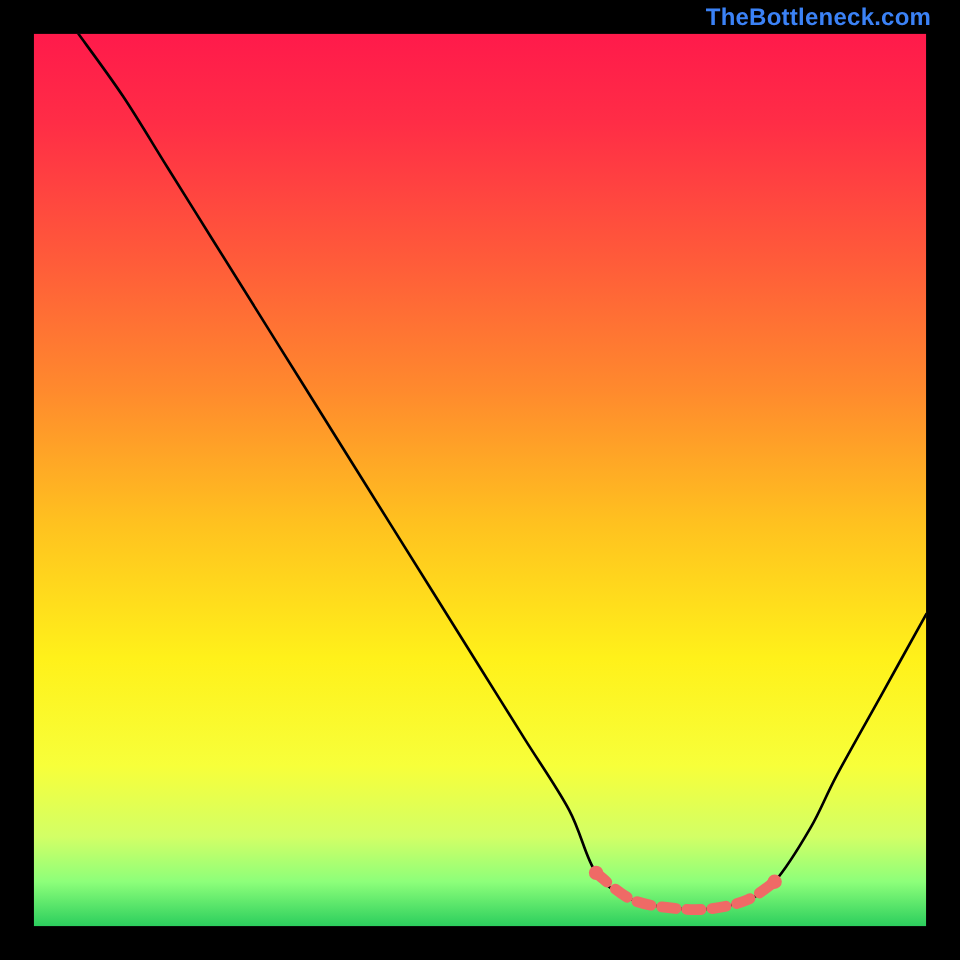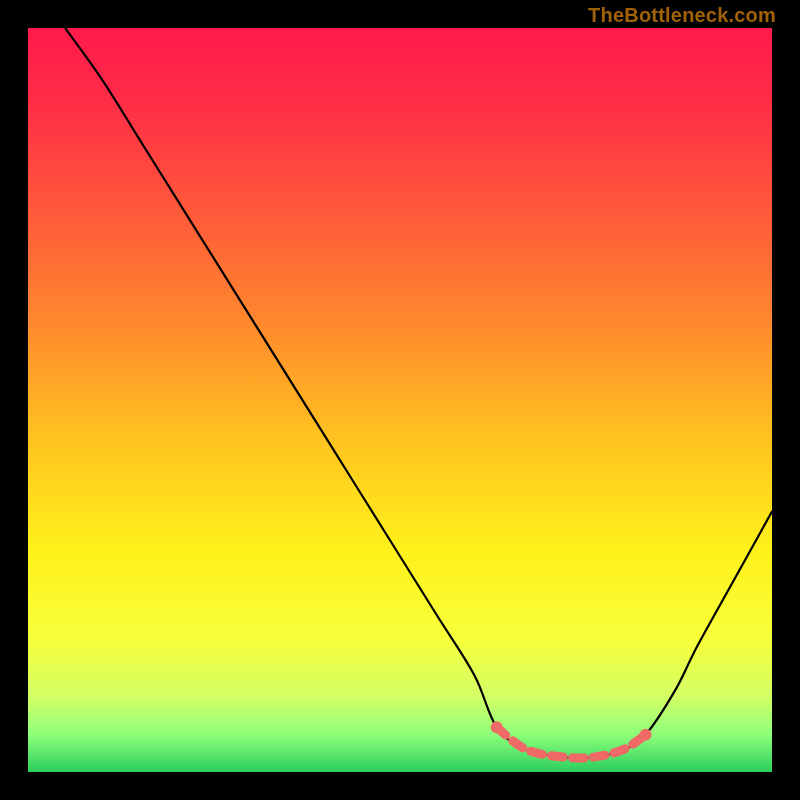--- a/index.html
+++ b/index.html
@@ -10,21 +10,21 @@
     width: 800px; height: 800px;
     background: #000;
   }
   .attribution {
     position: absolute;
     top: 4px;
     right: 24px;
     font-family: Arial, Helvetica, sans-serif;
     font-size: 20px;
     font-weight: 600;
-    color: #a16207;
+    color: #3b82f6;
     letter-spacing: 0.2px;
   }
   .plot-area {
     position: absolute;
     left: 28px;
     top: 28px;
     width: 744px;   
     height: 744px;  
     overflow: hidden;
   }

